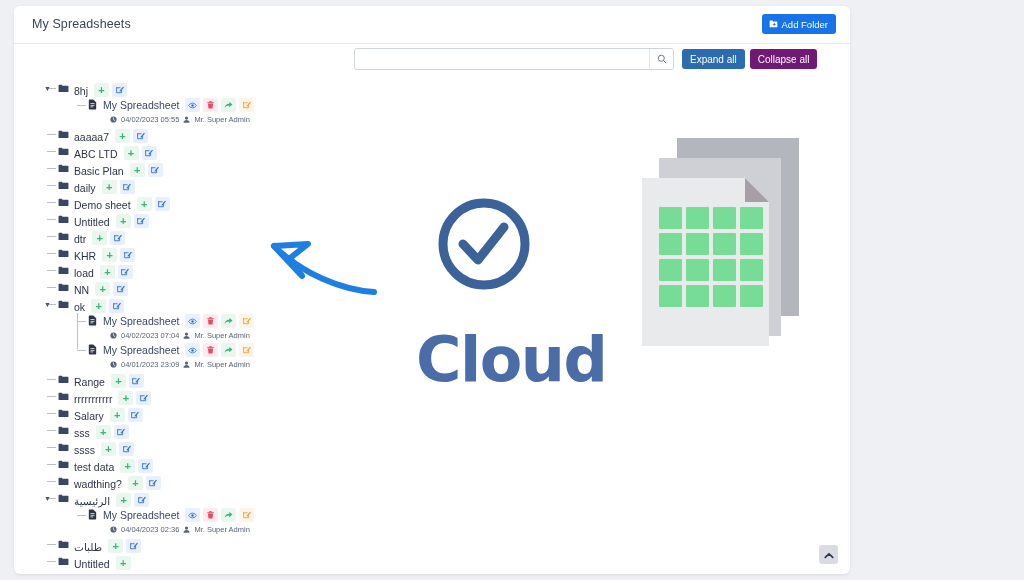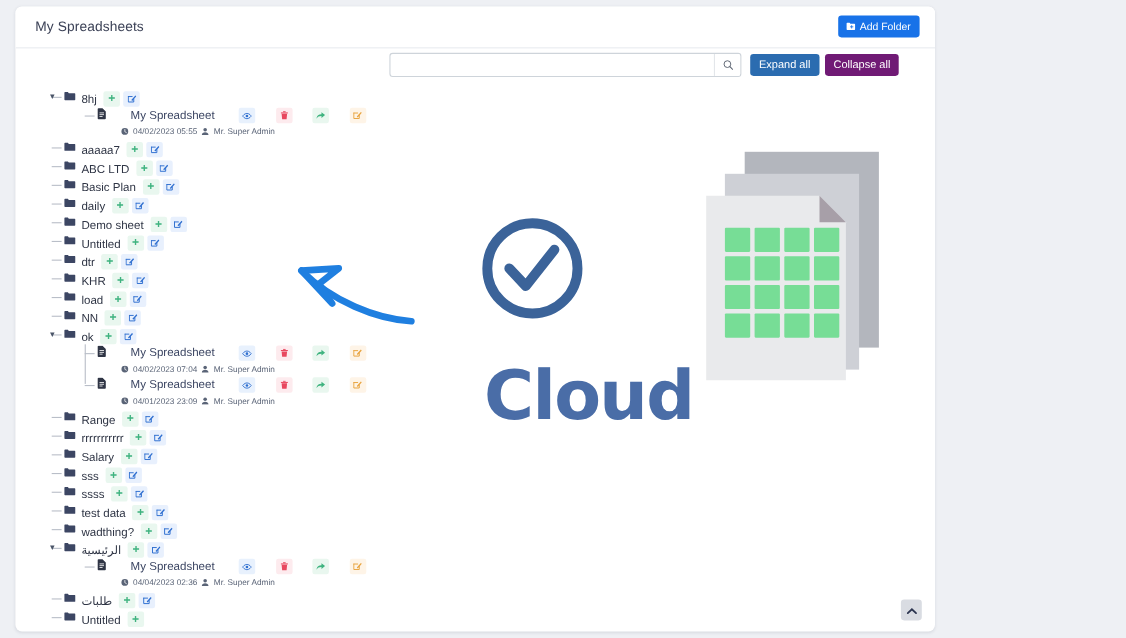--- a/index.html
+++ b/index.html
@@ -117,21 +117,21 @@
   .row {
     position: relative;
     display: flex;
     align-items: center;
     height: 17px;
     white-space: nowrap;
   }
   .row.file-row { height: 16px; }
   
   .lvl1 { padding-left: 22px; align-items: flex-end; }
-  .lvl2 { padding-left: 52px; justify-content: space-between; }
+  .lvl2 { padding-left: 52px; }
   .tick {
     position: absolute;
     left: 11px; top: 8px;
     width: 9px; height: 1px;
     background: #b9bec8;
   }
   .tick2 {
     position: absolute;
     left: 41px; top: 8px;
     width: 9px; height: 1px;
@@ -194,21 +194,20 @@
   .illus { position: absolute; left: 395px; top: 125px; }
   .brand {
     position: absolute;
     left: 402px; top: 325px;
     font-size: 62px;
     font-weight: bold;
     line-height: 0.92;
     color: #4a6da7;
     letter-spacing: -1.5px;
     font-family: "DejaVu Sans", sans-serif;
-    margin-left: 24px;
   }
   .brand div { white-space: nowrap; }
 
   
   .anno { position: absolute; pointer-events: none; }
   #arrow-topright { left: 895px; top: 30px; }
   #arrow-left { left: 248px; top: 226px; }
 
   
   .scroll-top {

